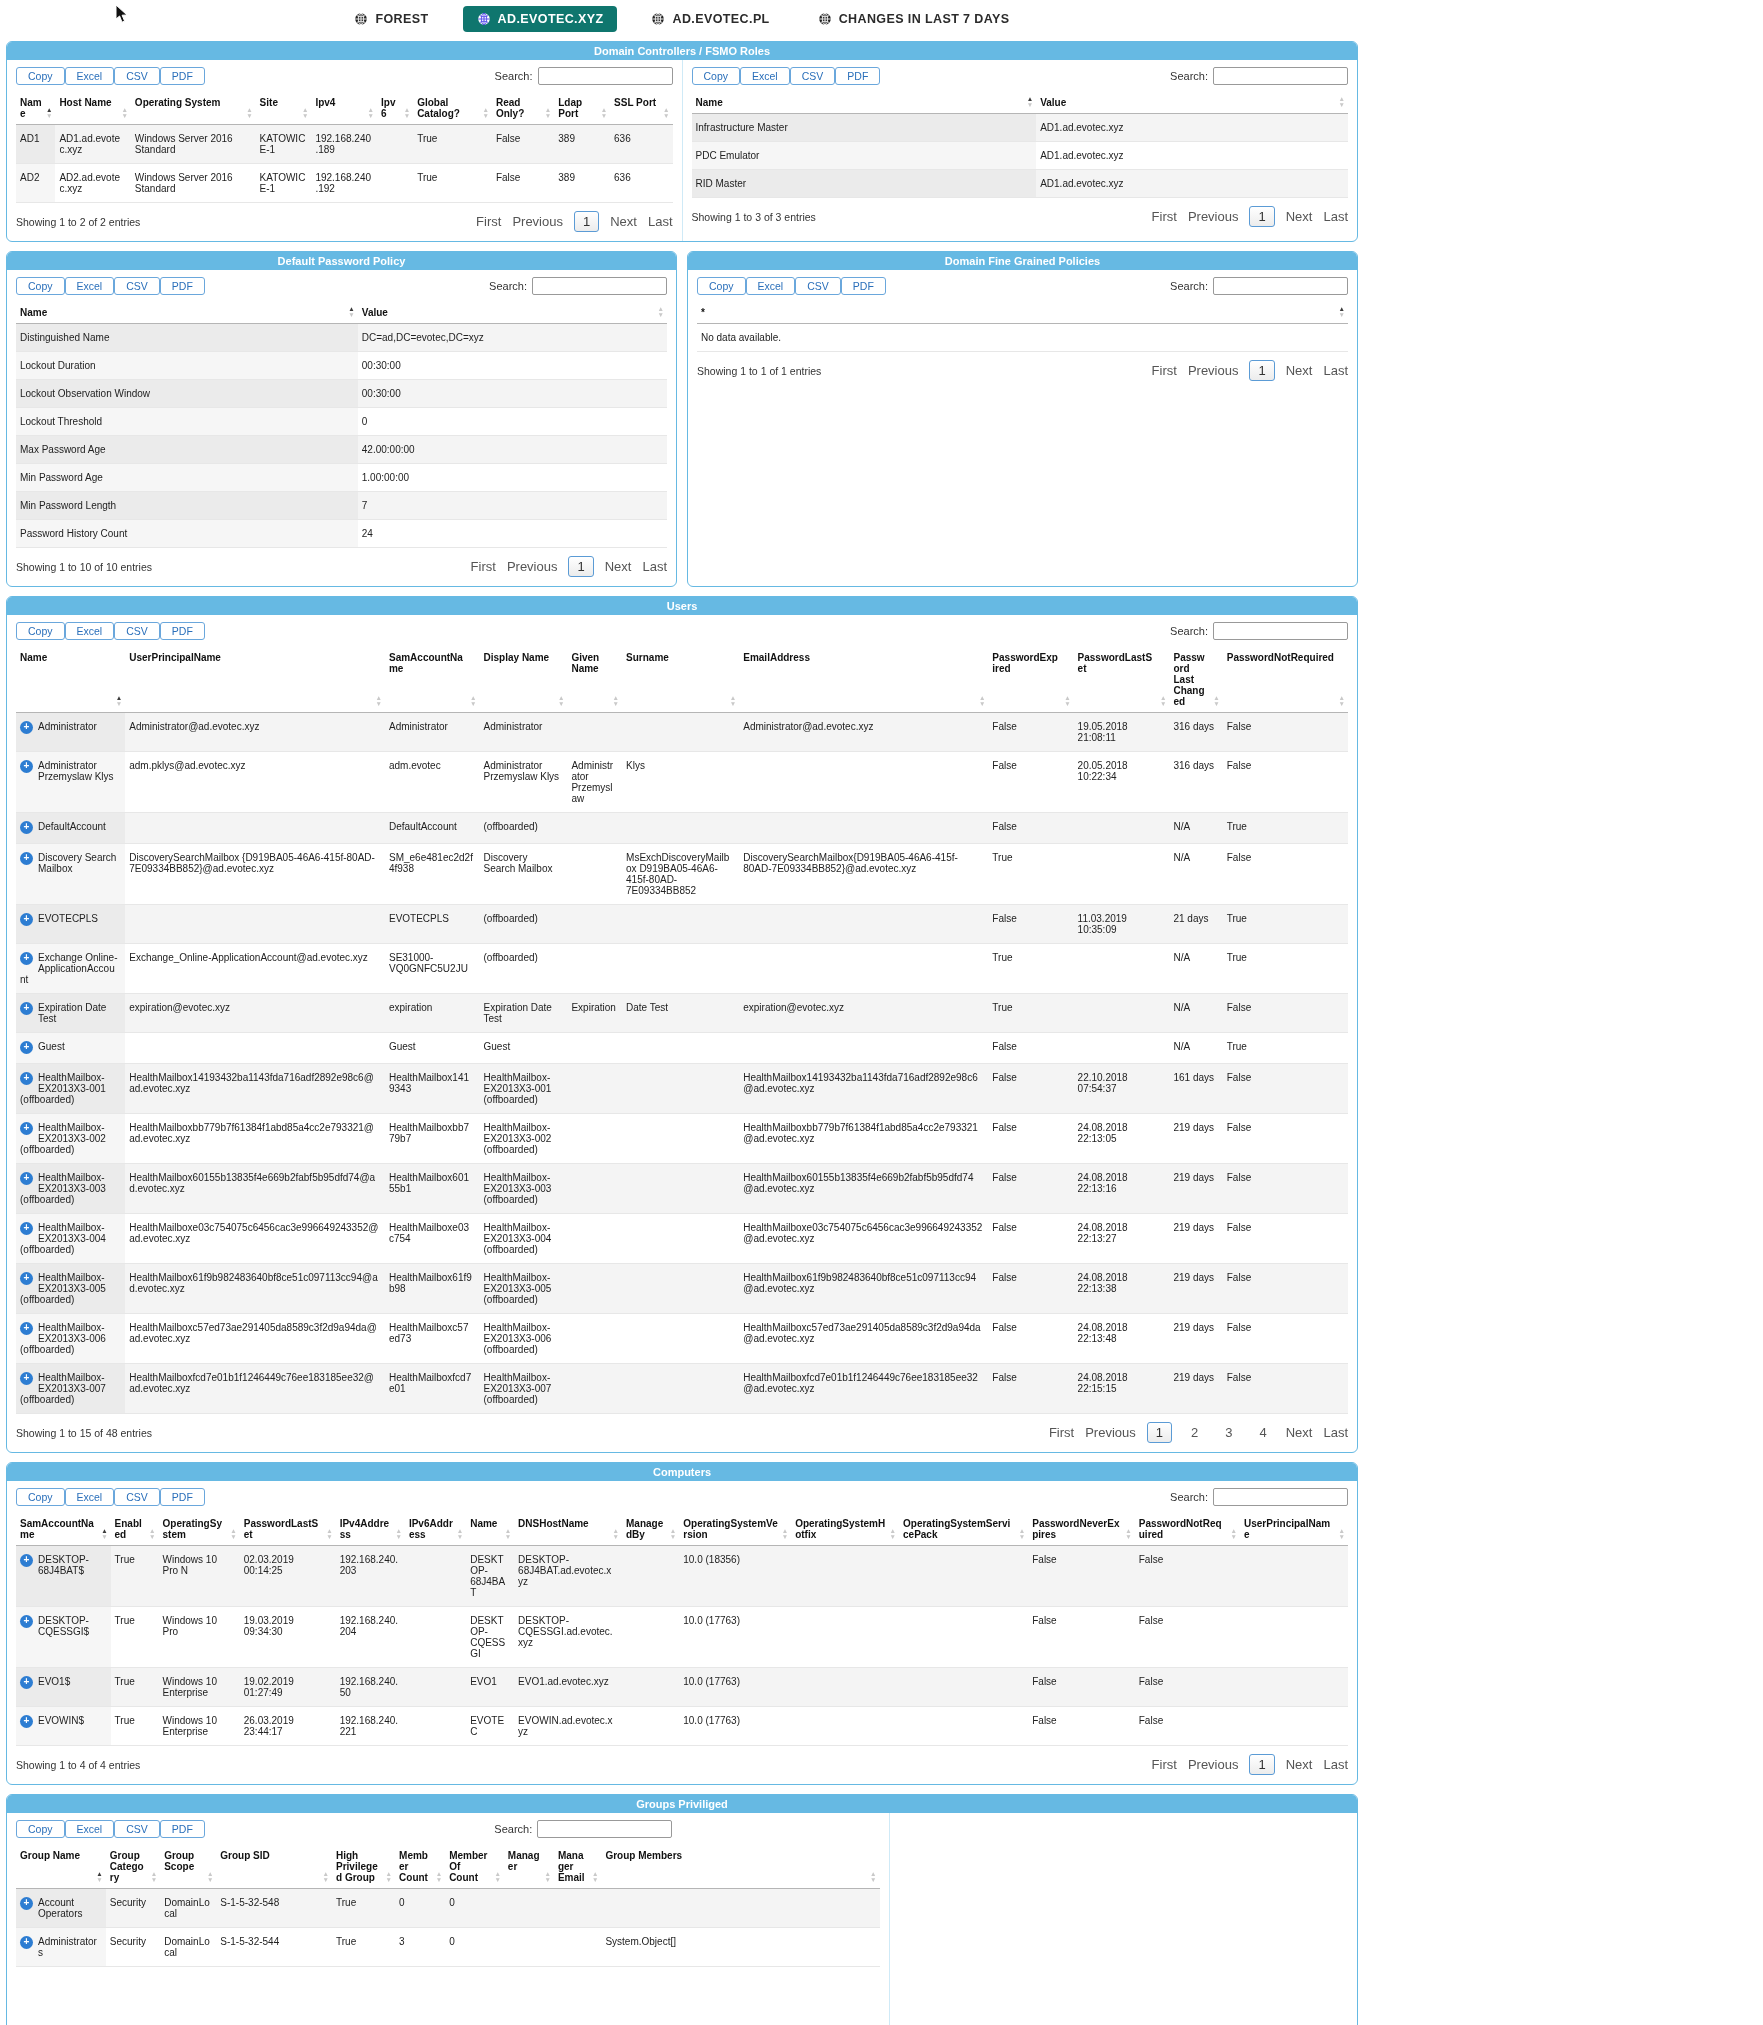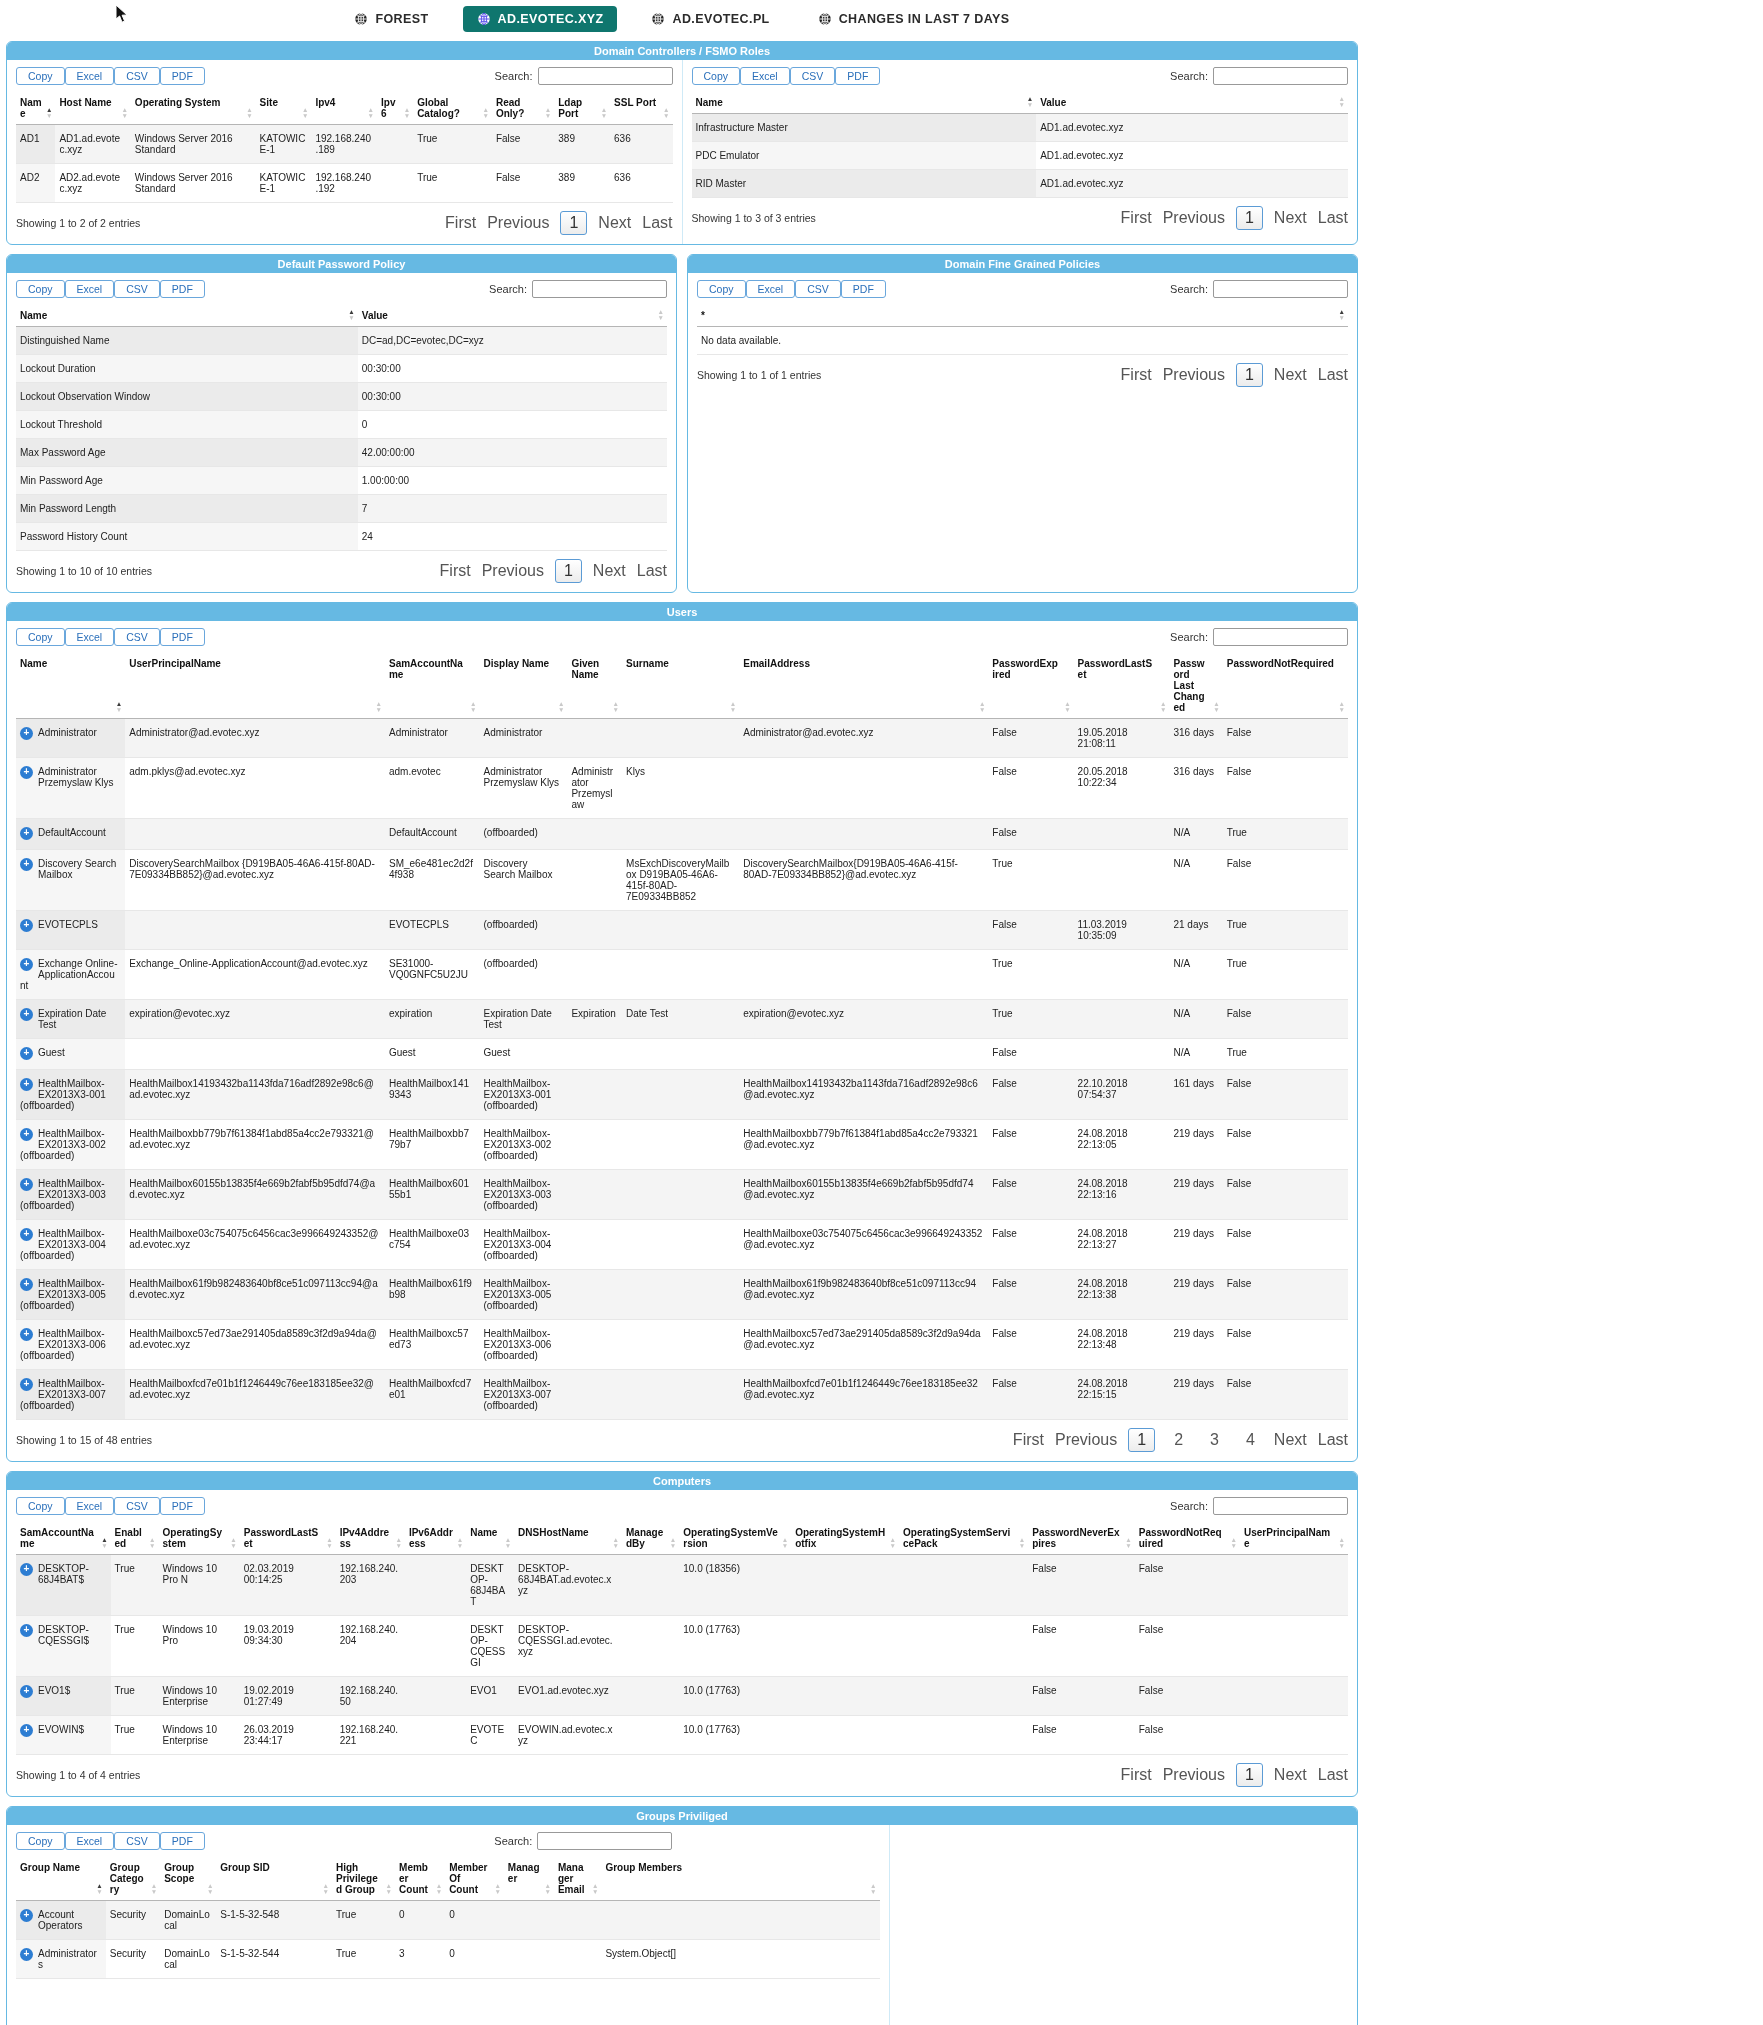--- a/index.html
+++ b/index.html
@@ -56,21 +56,21 @@
   .dt td.sorted { background:rgba(0,0,0,0.035); }
   .sort { position:absolute; right:3px; bottom:5px; display:flex; flex-direction:column;
           font-size:6.5px; line-height:.95; color:#c9c9c9; }
   .sort .on { color:#3c3c3c; }
   .expand-btn { float:left; width:13px; height:13px; border-radius:50%; background:#2d7dd2; color:#fff;
                 font-size:10px; line-height:12px; text-align:center; margin:0 5px 1px 0; font-weight:bold; cursor:pointer; }
 
   
   .dt-footer { display:flex; justify-content:space-between; align-items:center; padding-top:8px;
                font-size:10.5px; color:#333; }
-  .pager { display:flex; align-items:center; gap:11px; font-size:16px; color:#555;margin-left:29px; }
+  .pager { display:flex; align-items:center; gap:11px; font-size:13px; color:#555;margin-left:29px; }
   .pager .pg { cursor:pointer; }
   .pager .page { padding:2px 8px; cursor:pointer; }
   .pager .page.current { border:1px solid #5b9bd5; border-radius:3px; background:linear-gradient(#fff,#ececec); color:#333; }
 </style>
 </head>
 <body>
 
 <div class="cursor">
   <svg width="14" height="20" viewBox="0 0 14 20">
       <path d="M1 1 L1 15 L4.6 12 L7 18.2 L9.6 17.1 L7.1 11.2 L12 11 Z" fill="#111" stroke="#fff" stroke-width="1"></path>

